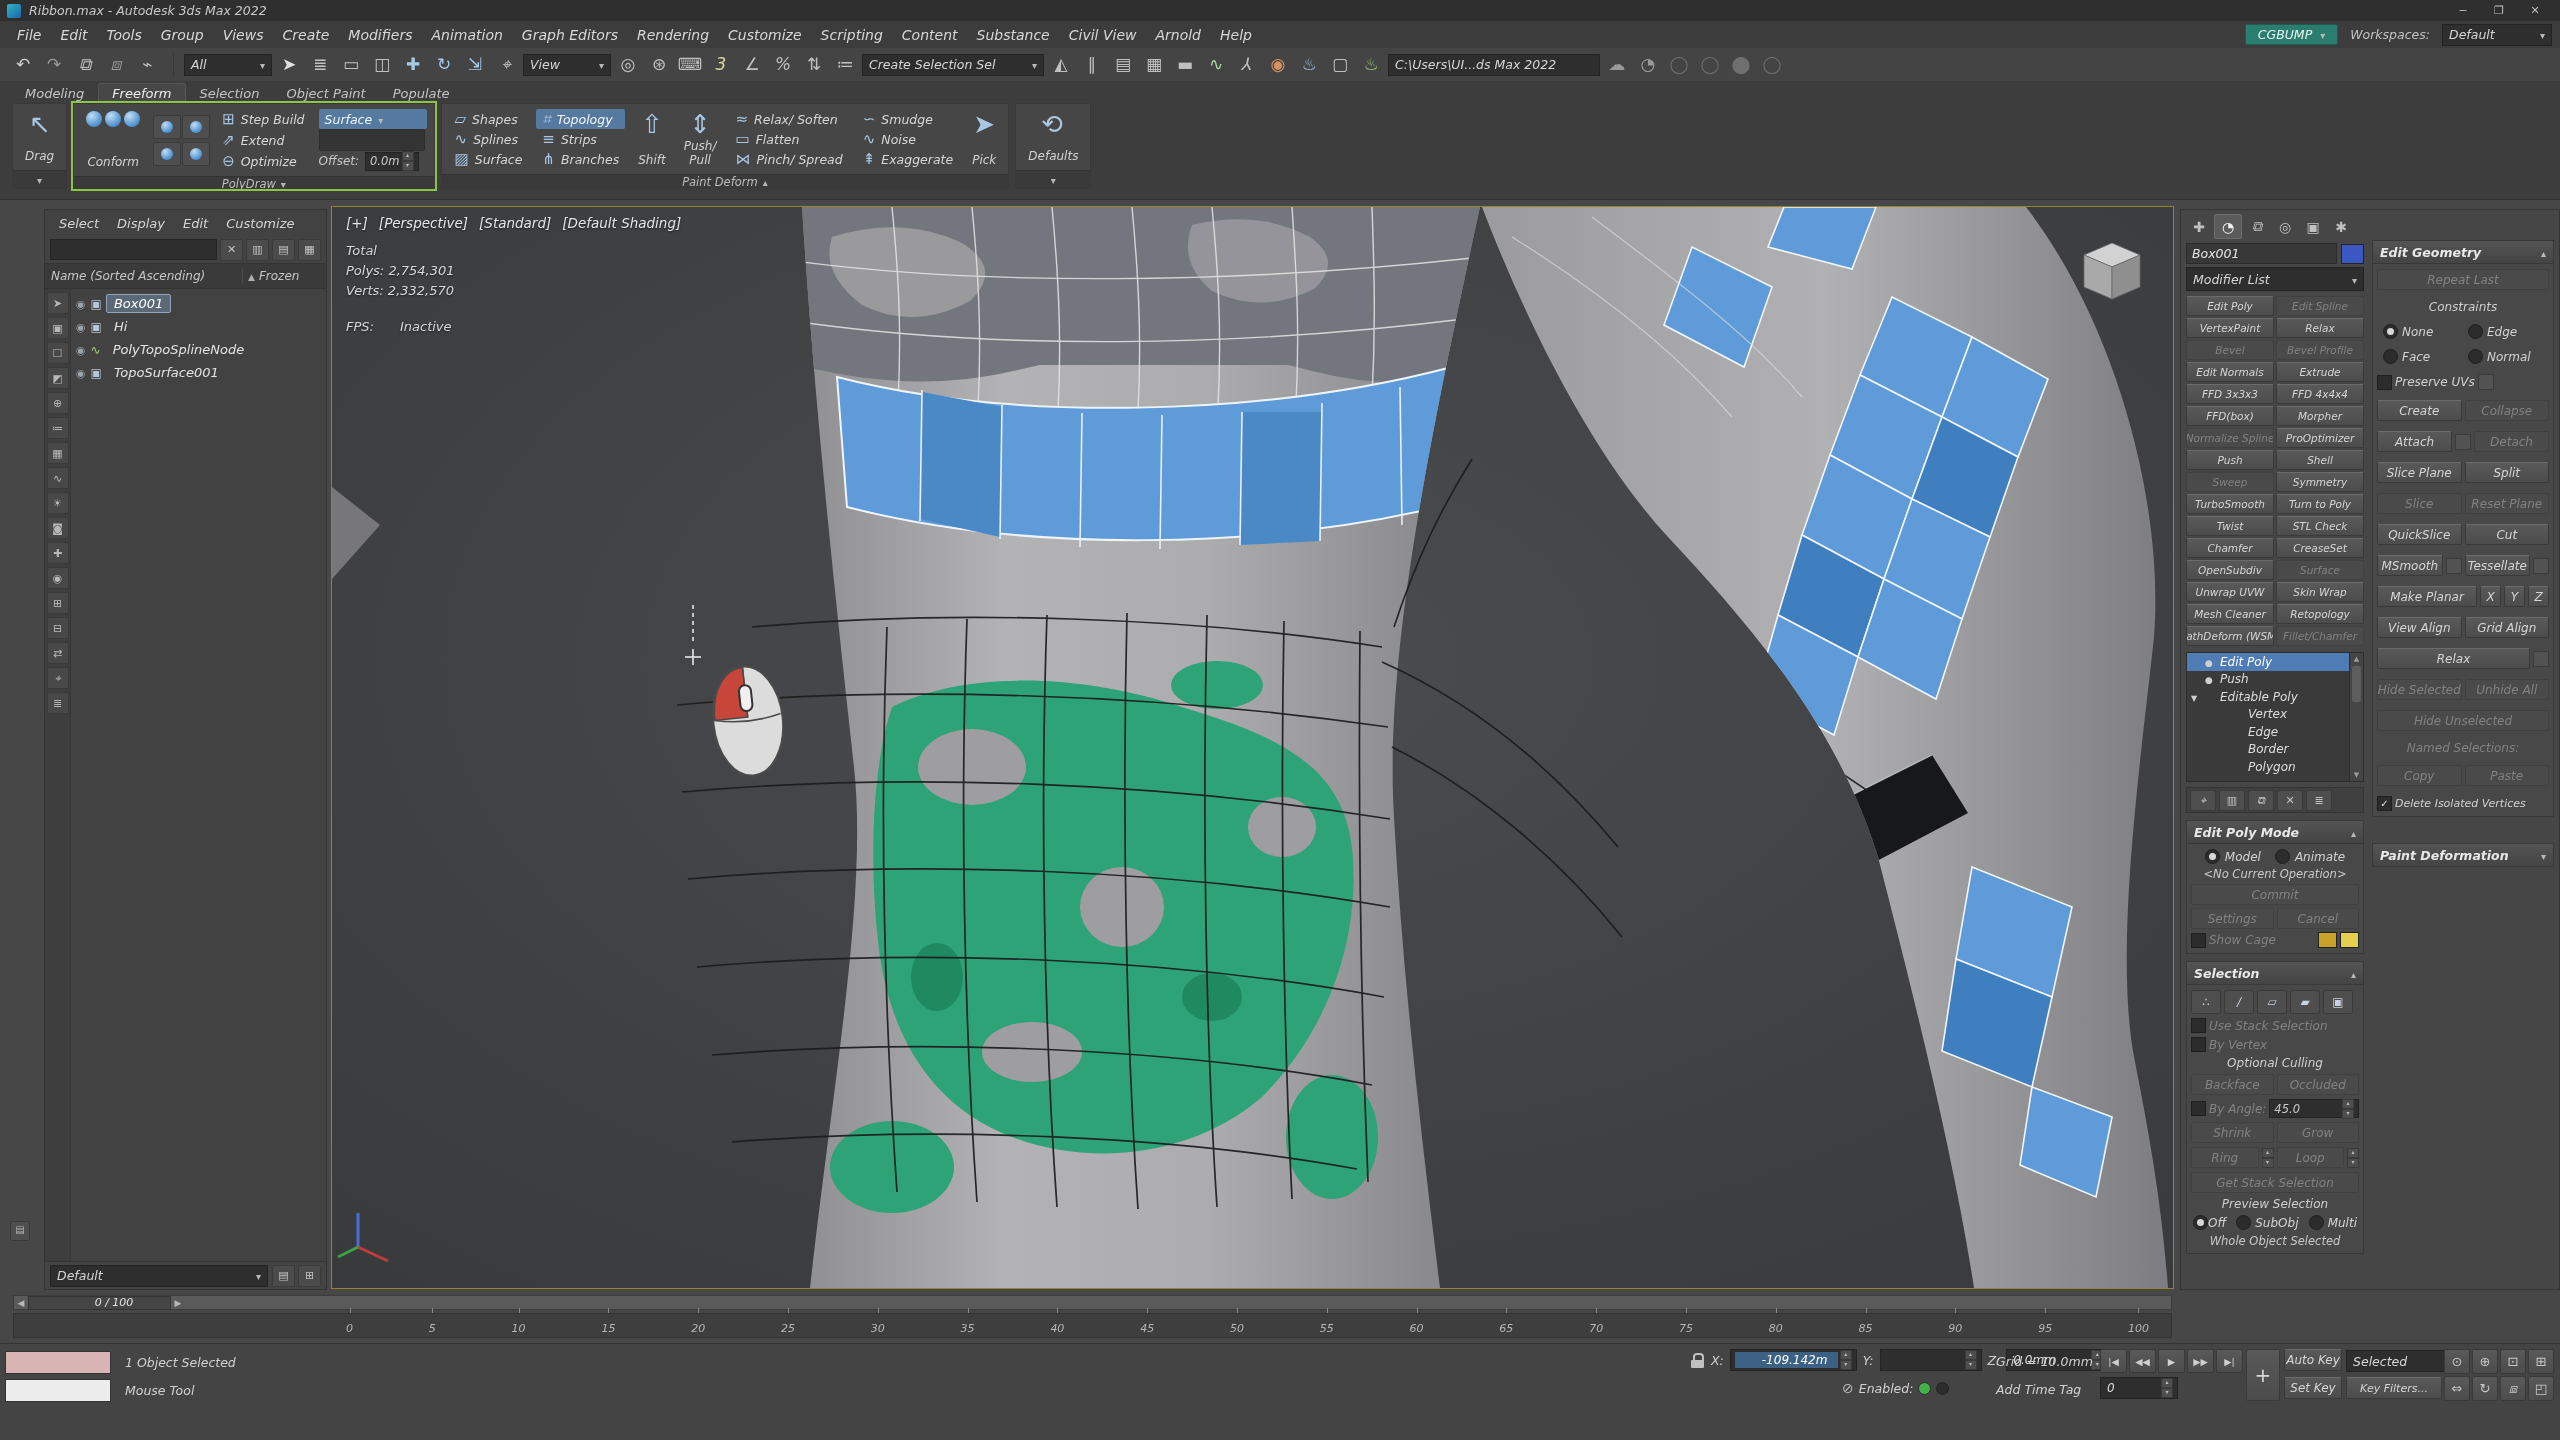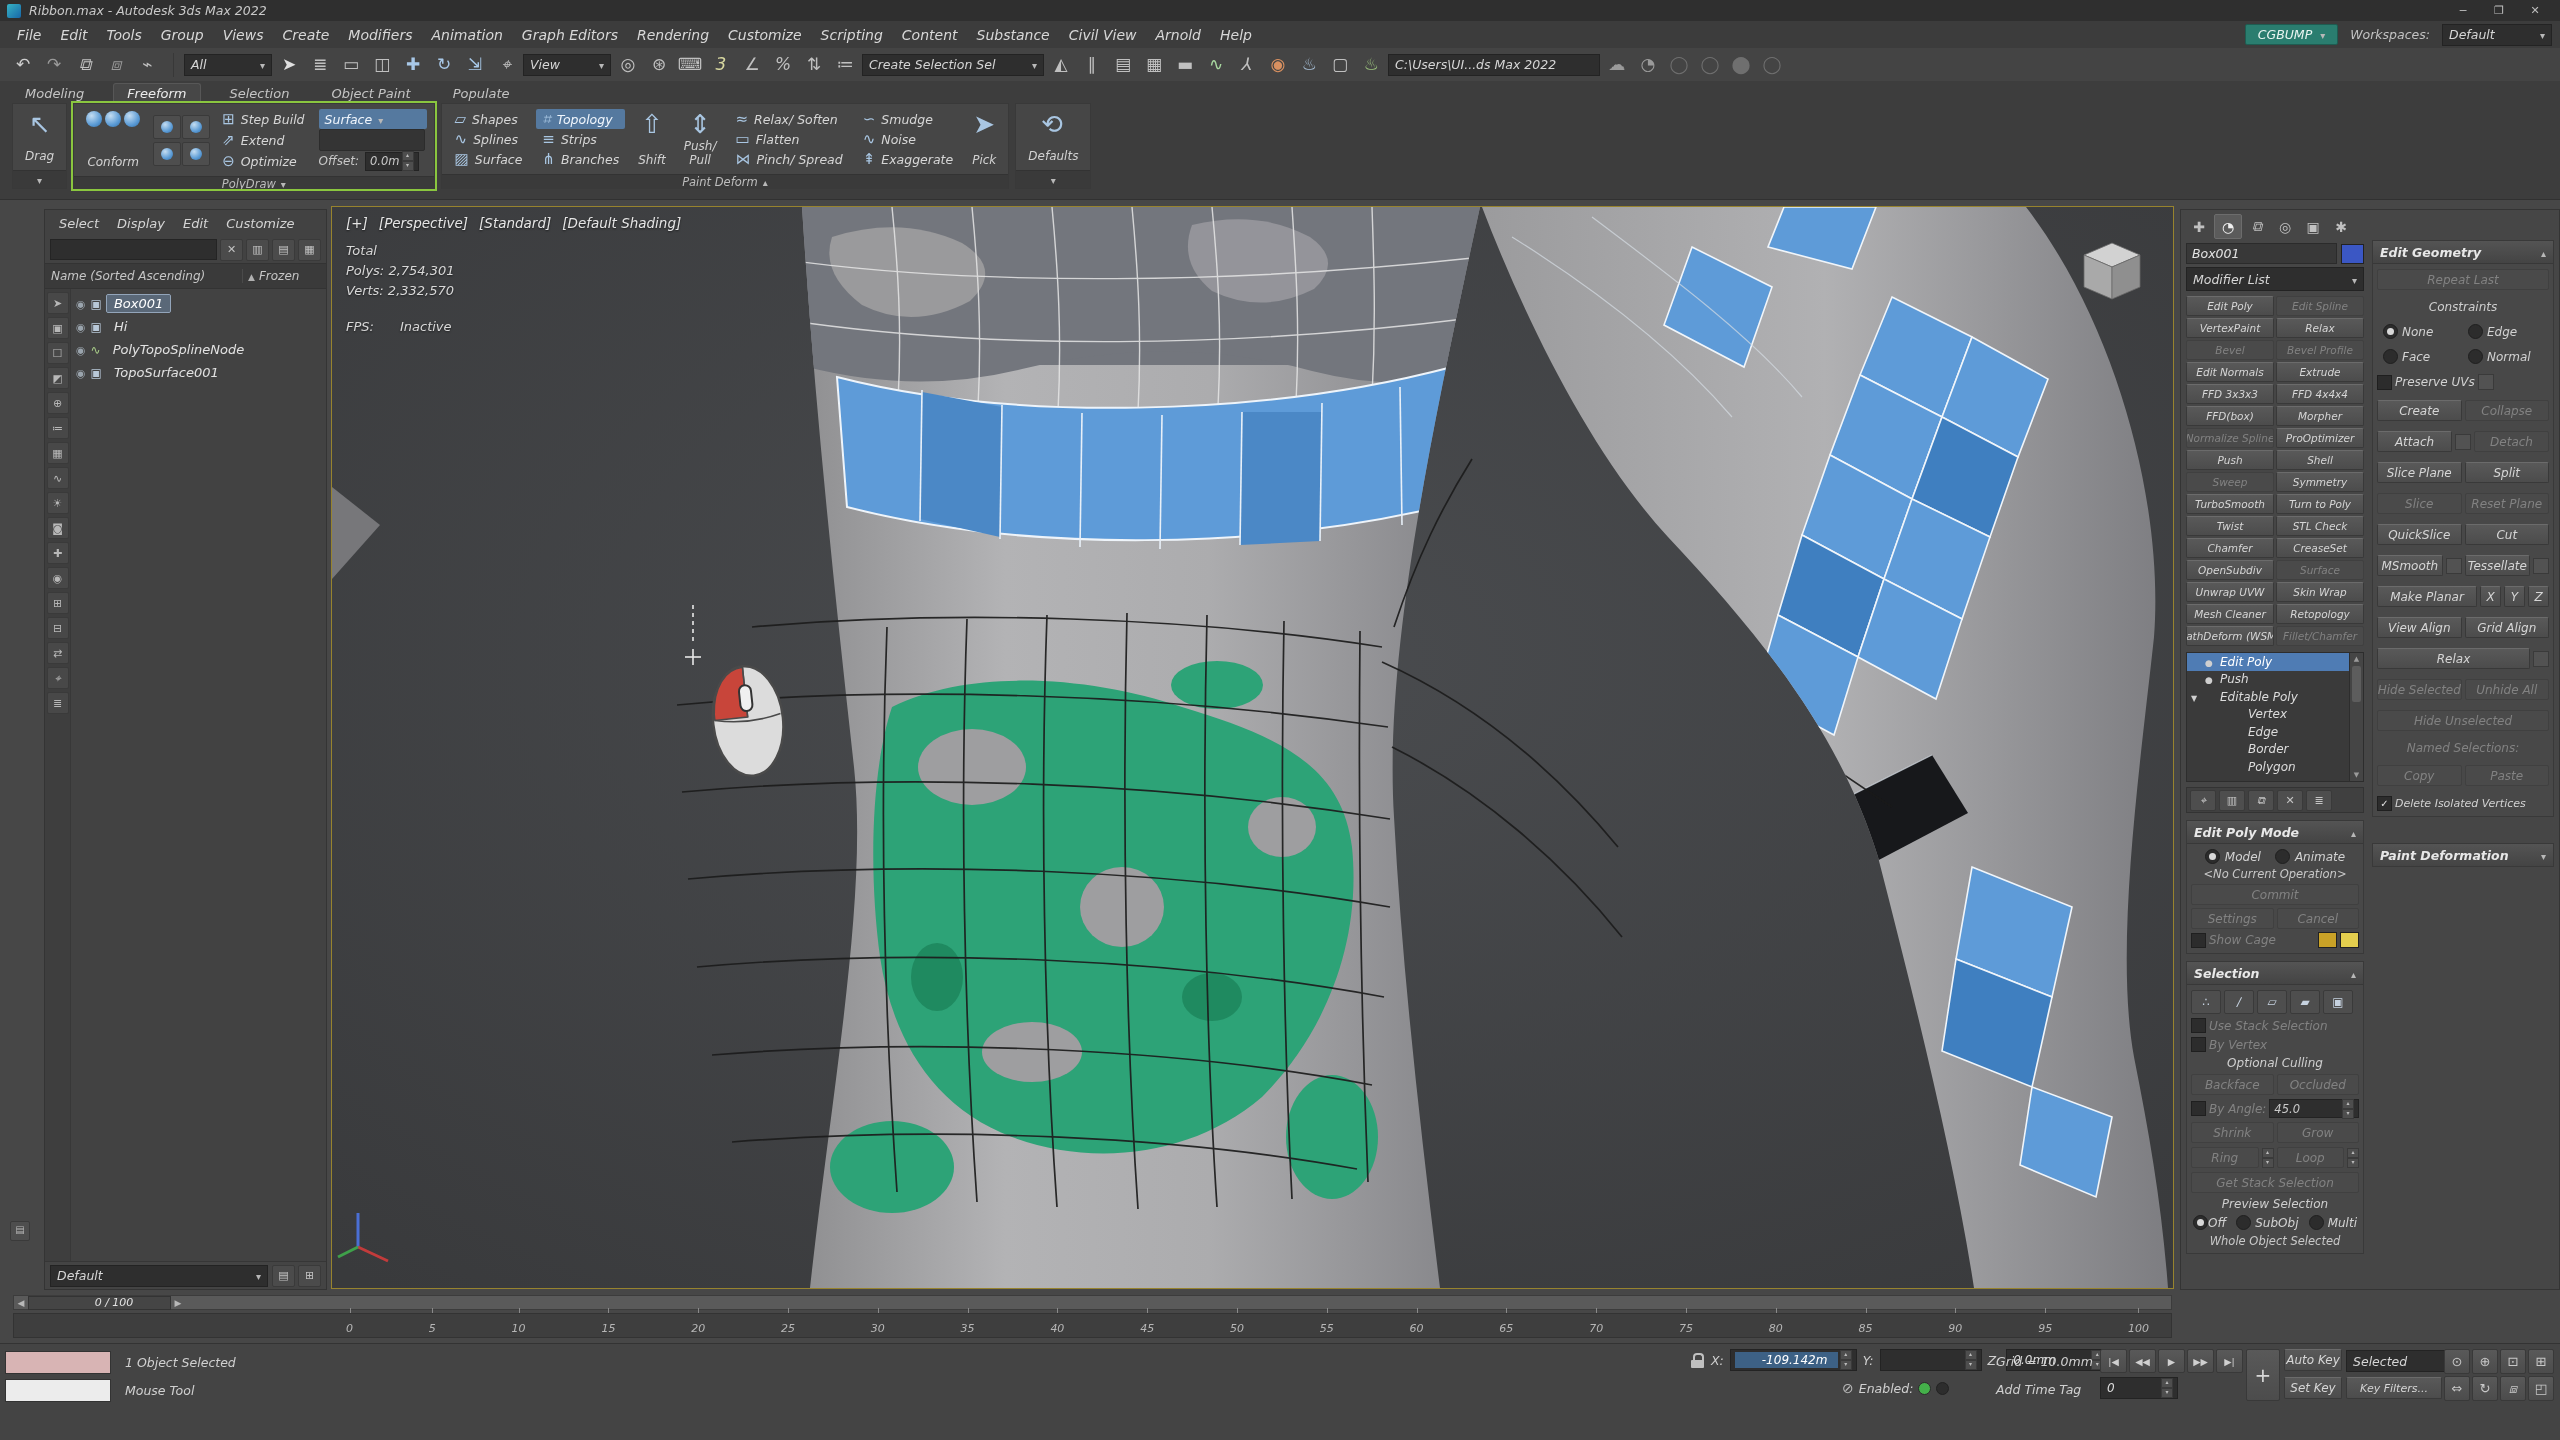--- a/index.html
+++ b/index.html
@@ -25,21 +25,21 @@
   #toolbar{position:absolute;top:48px;left:0;right:0;height:33px;background:#444;border-bottom:1px solid #333;display:flex;align-items:center;gap:2px;padding:0 8px;}
   .tb-group{display:flex;gap:1px;}
   .icon-btn{width:30px;height:28px;display:flex;align-items:center;justify-content:center;border-radius:2px;}
   .icon-btn .g{font-size:17px;line-height:1;}
   .tb-sep{width:9px;height:24px;border-right:1px solid #383838;margin-right:8px;}
   .tb-dd{width:74px;}
   .tb-dd.wide{width:168px;}
   .tb-field{width:198px;}
   
   #ribbon{position:absolute;top:81px;left:0;right:0;height:118px;background:#3d3d3d;border-bottom:1px solid #313131;}
-  #ribbon-tabs{display:flex;align-items:flex-end;gap:16px;height:22px;padding:0 12px;font-size:13px;}
+  #ribbon-tabs{display:flex;align-items:flex-end;gap:1px;height:22px;padding:0 12px;font-size:13px;}
   .rtab{padding:2px 13px;color:#c4c4c4;}
   .rtab.on{background:#474747;border:1px solid #575757;border-bottom:none;border-radius:3px 3px 0 0;color:#ececec;}
   #ribbon-body{position:absolute;top:22px;left:12px;right:0;height:86px;display:flex;gap:6px;align-items:stretch;}
   .rpanel{background:#464646;border:1px solid #393939;display:flex;flex-direction:column;}
   .rpanel.green{outline:2px solid #8ac63f;}
   .rp-content{flex:1;display:flex;gap:8px;padding:4px 7px;}
   .rp-label{height:17px;background:#3a3a3a;border-top:1px solid #333;display:flex;align-items:center;justify-content:center;gap:5px;font-size:11.5px;color:#bdbdbd;}
   .rbig{display:flex;flex-direction:column;align-items:center;justify-content:space-between;padding:3px 5px;}
   .rbig .rlbl{font-size:12px;color:#d2d2d2;white-space:pre-line;text-align:center;}
   .rg{font-size:15px;color:#a9c6e2;line-height:1;}

